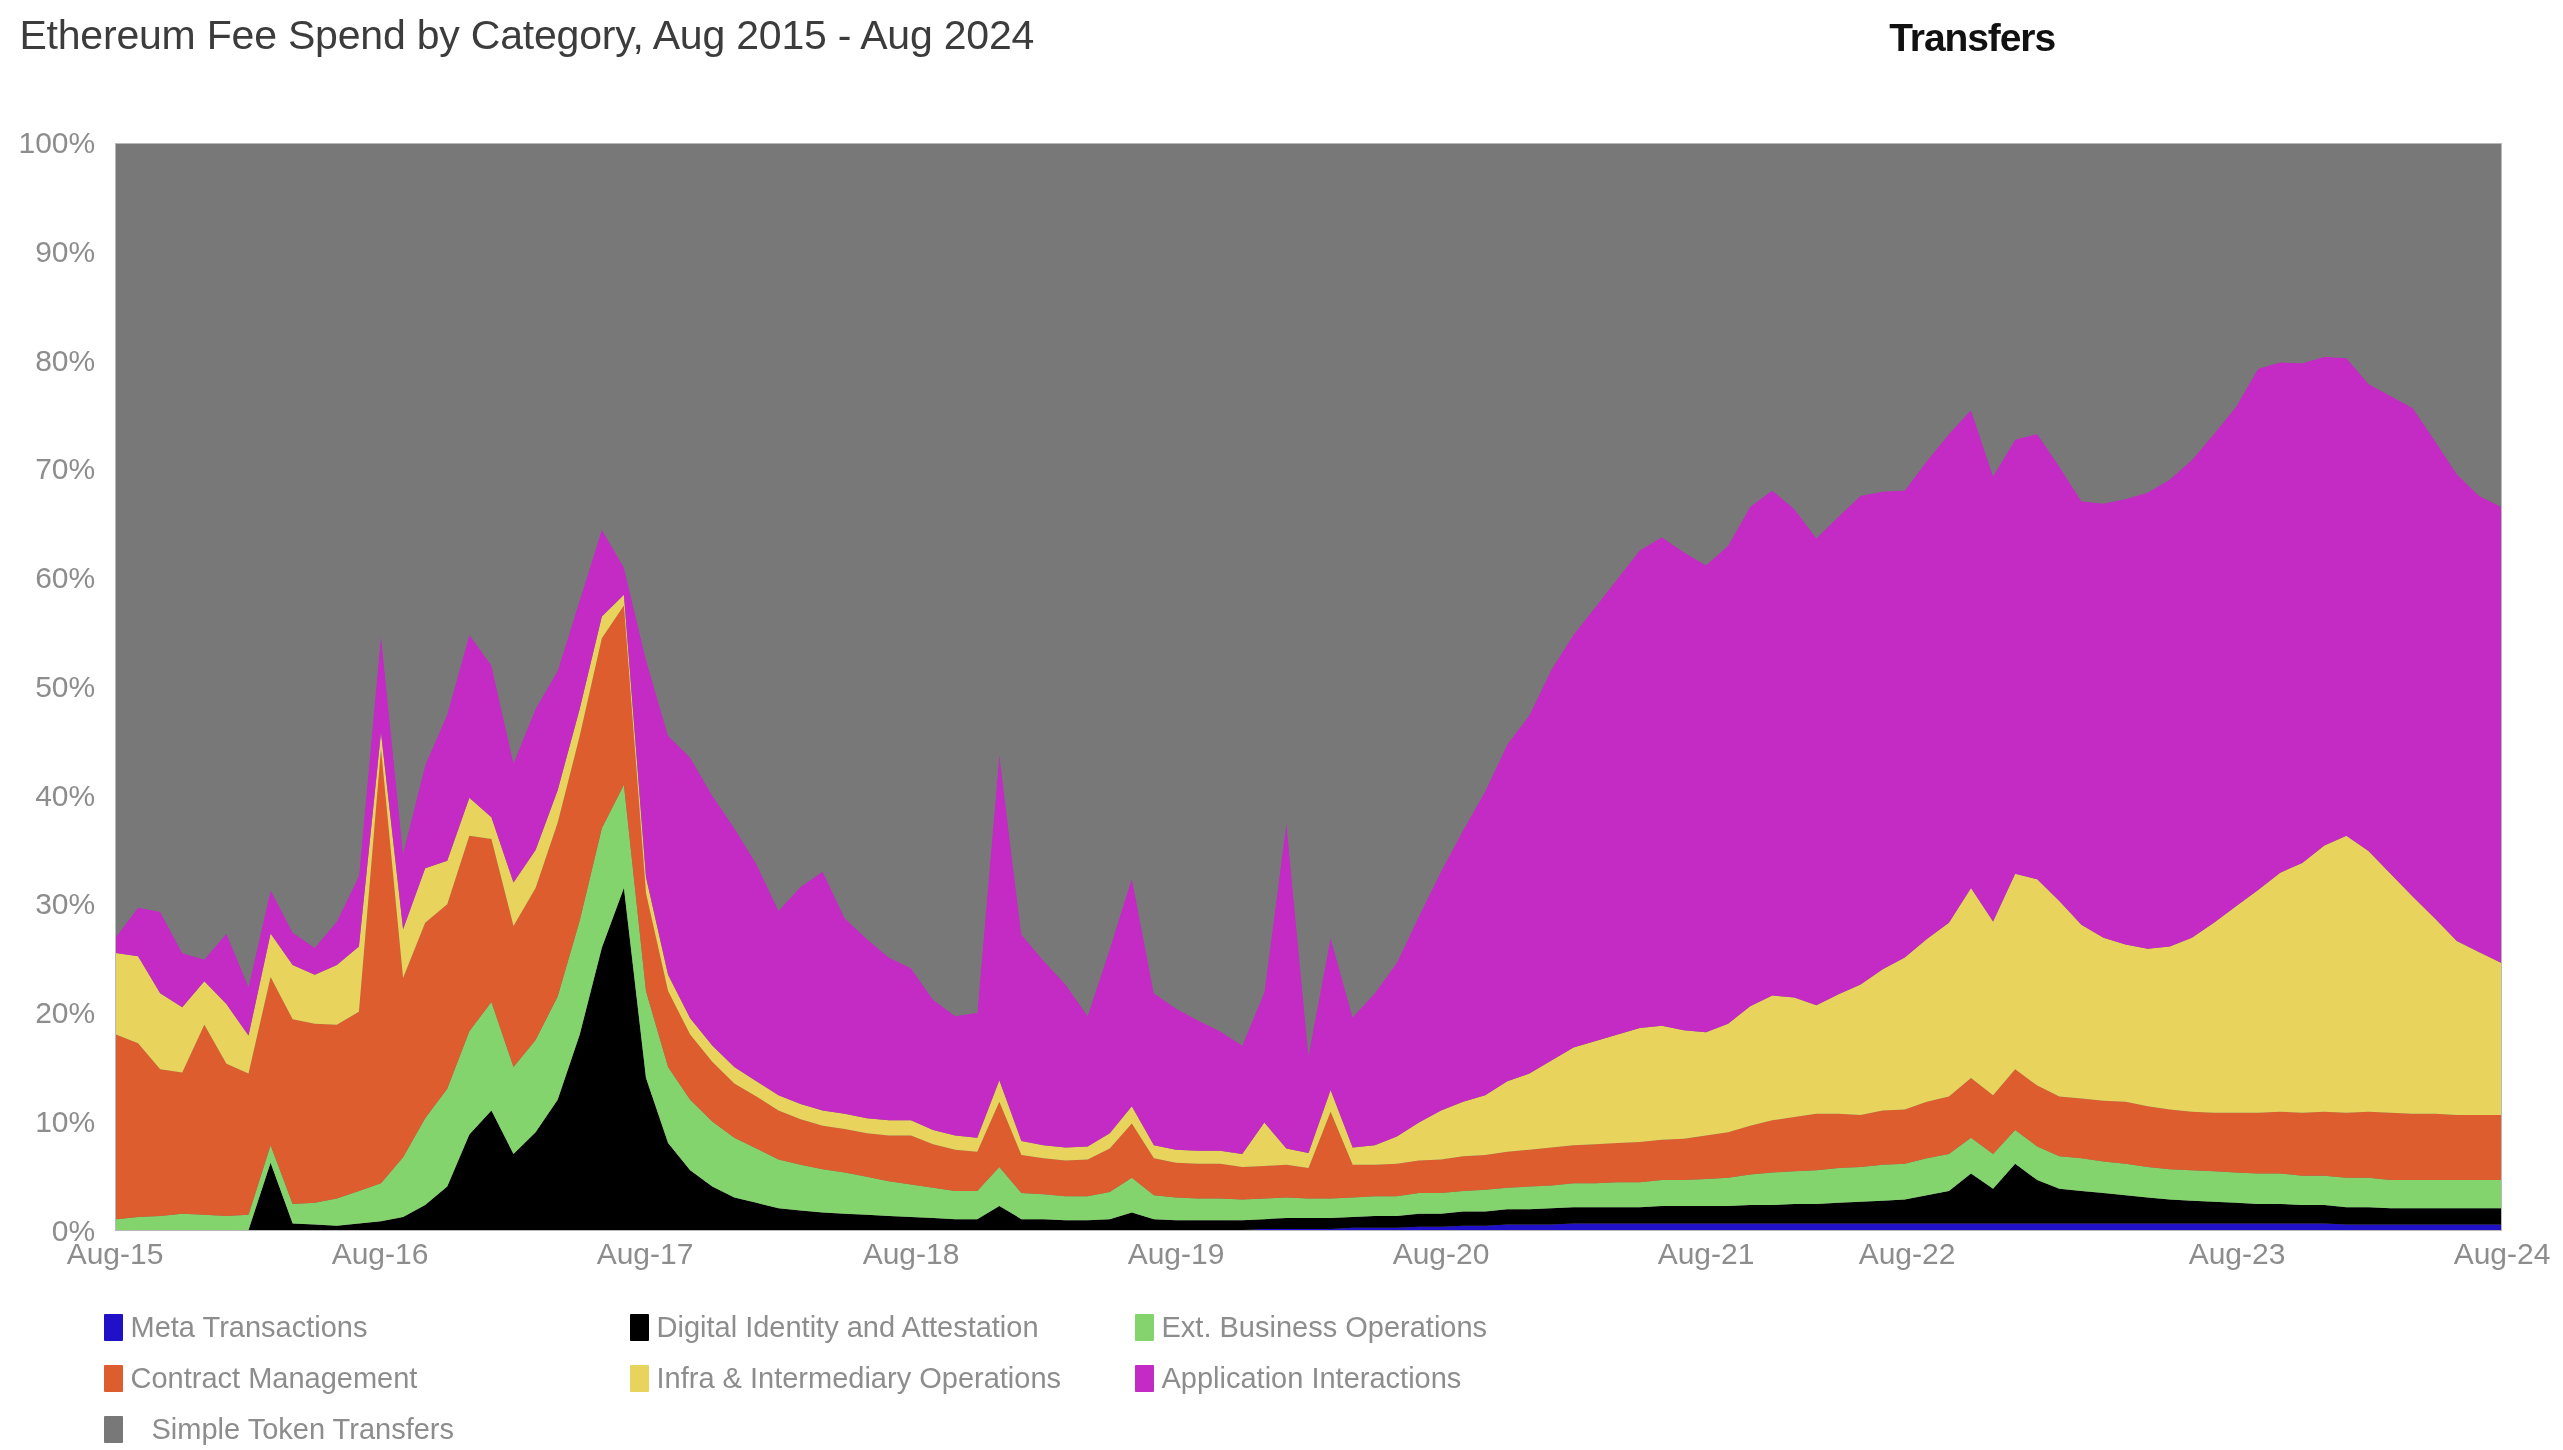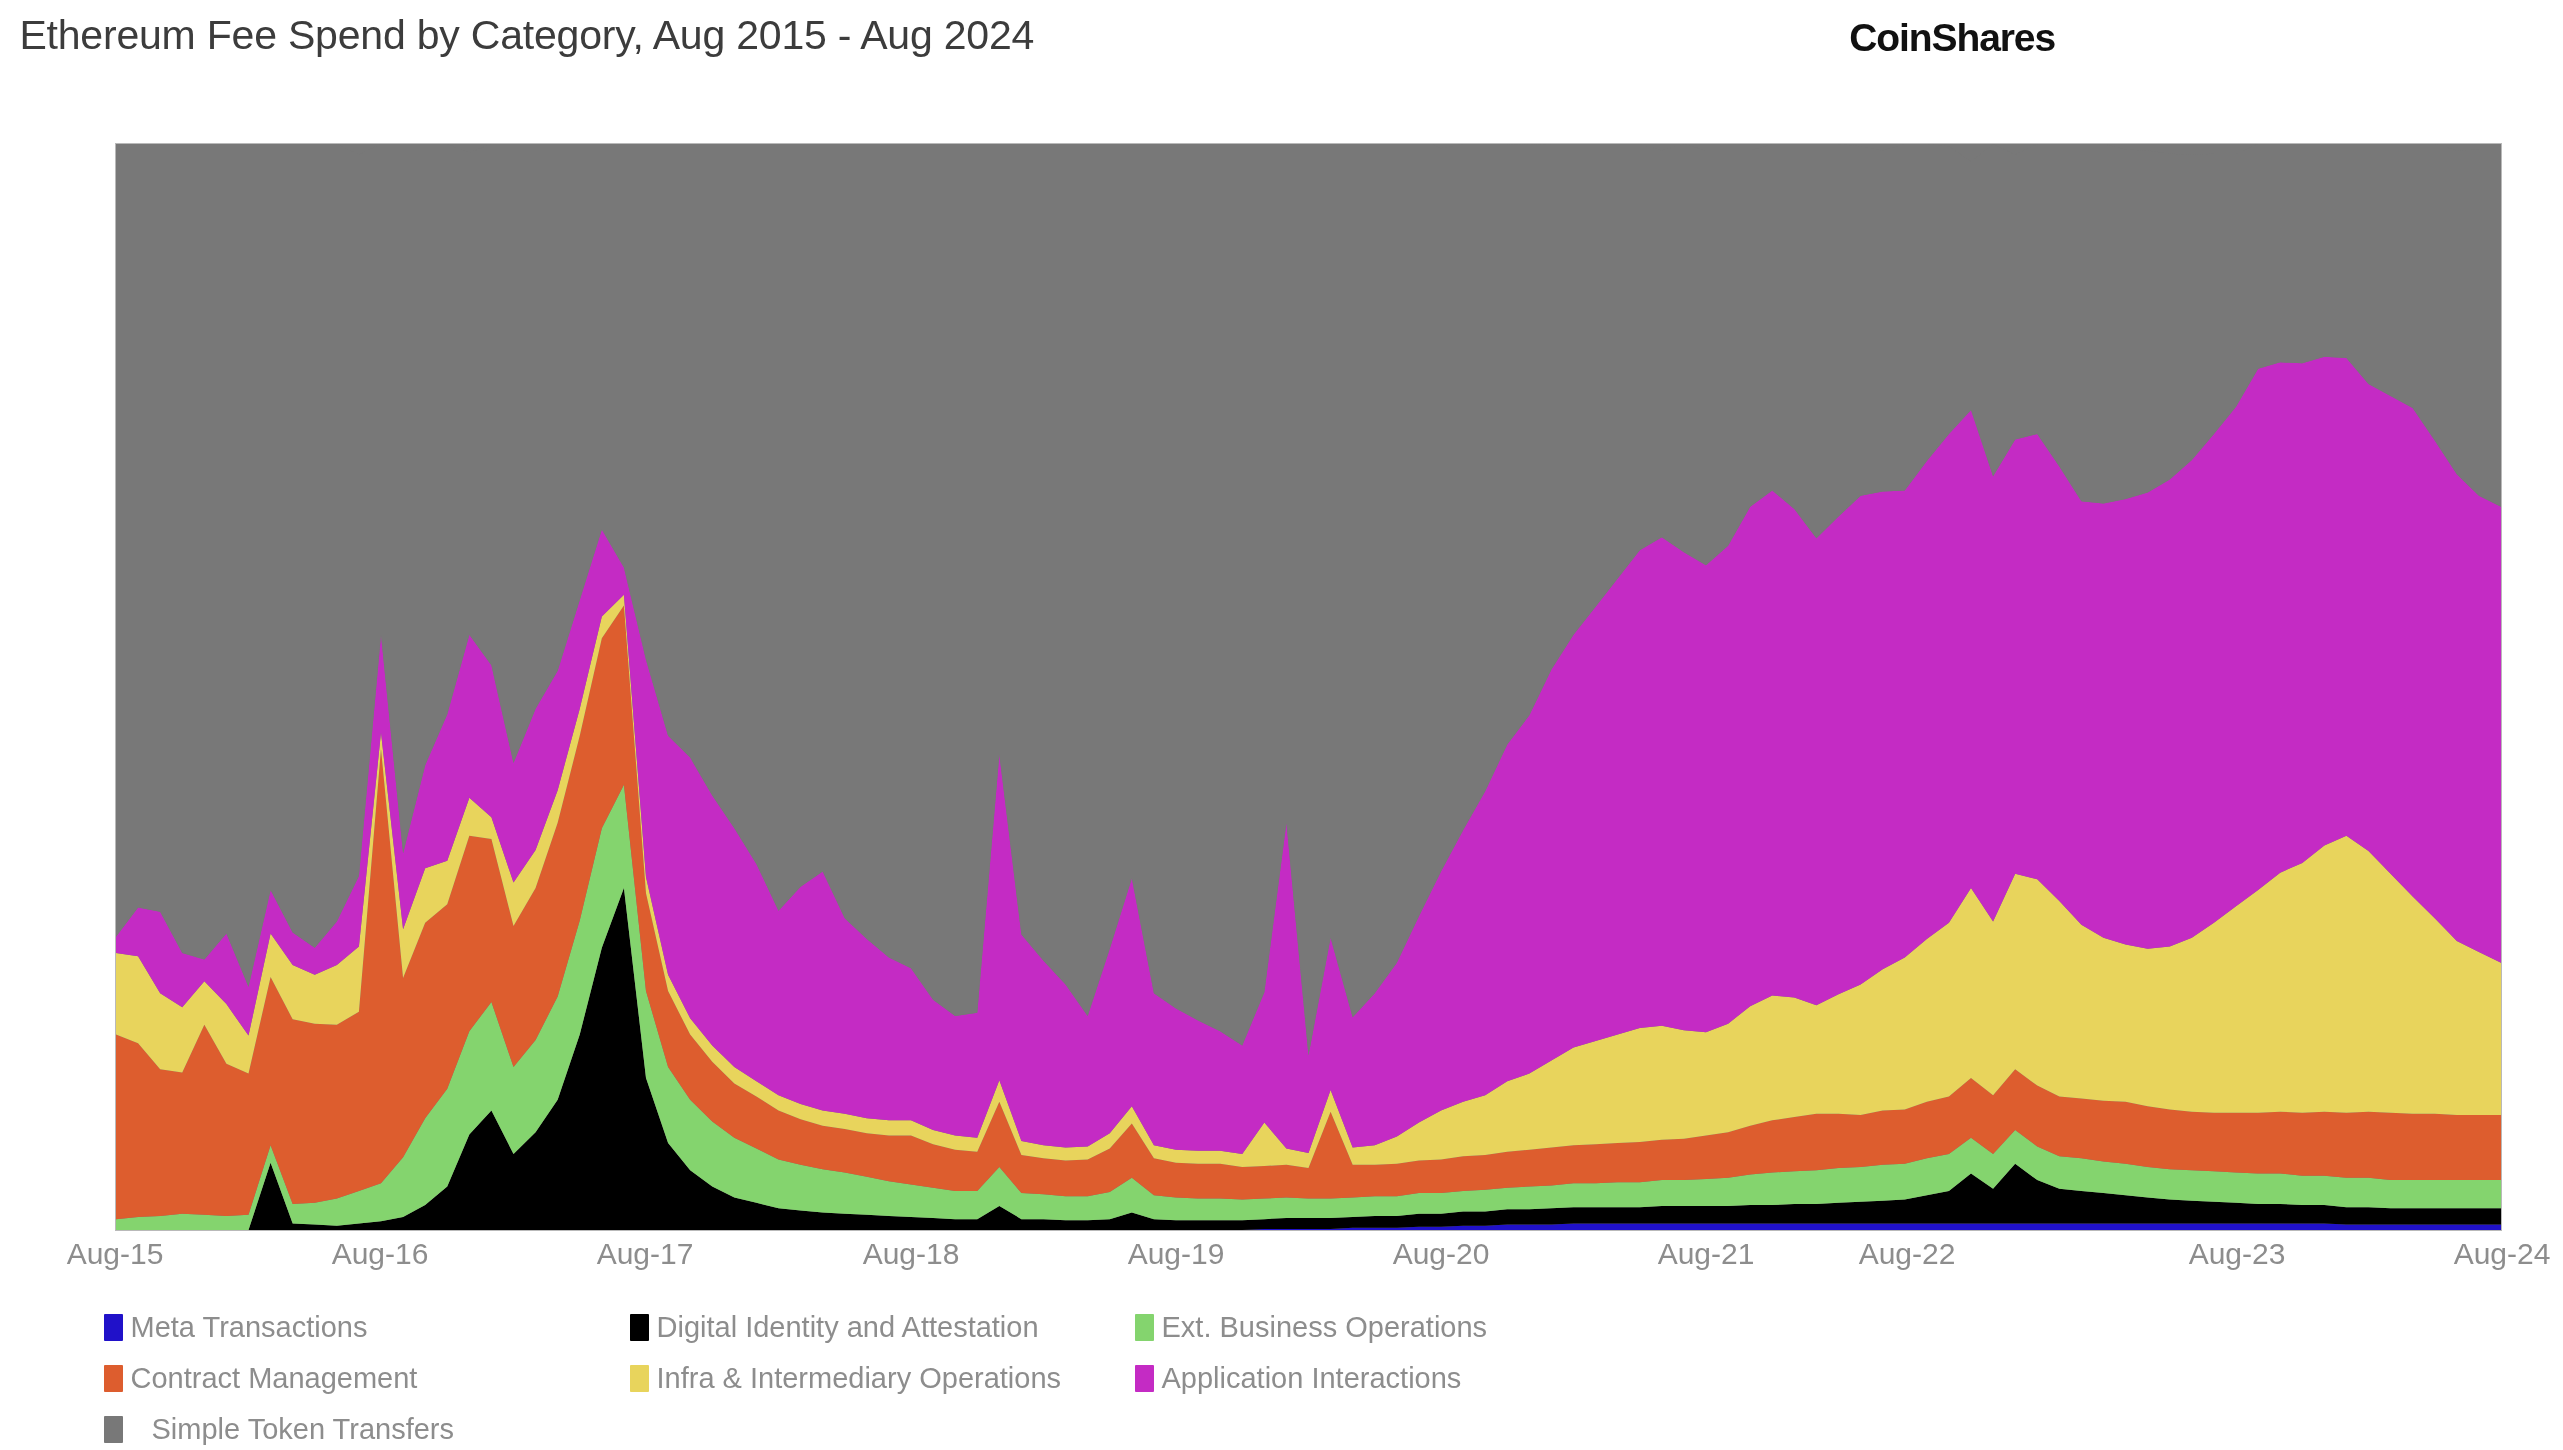--- a/index.html
+++ b/index.html
@@ -153,25 +153,38 @@
     white-space: nowrap;
   }
 </style>
 </head>
 <body>
 
 <div id="page">
 
   <div class="header">
     <div class="chart-title">Ethereum Fee Spend by Category, Aug 2015 - Aug 2024</div>
-    <div class="brand-logo">CoinShares</div>
+    <div class="brand-logo">Transfers</div>
   </div>
 
   <div class="plot-wrap">
 
+    <div class="y-axis" id="y-axis">
+        <div class="y-tick" style="top: 0px;">100%</div>
+        <div class="y-tick" style="top: 109px;">90%</div>
+        <div class="y-tick" style="top: 218px;">80%</div>
+        <div class="y-tick" style="top: 326px;">70%</div>
+        <div class="y-tick" style="top: 435px;">60%</div>
+        <div class="y-tick" style="top: 544px;">50%</div>
+        <div class="y-tick" style="top: 653px;">40%</div>
+        <div class="y-tick" style="top: 761px;">30%</div>
+        <div class="y-tick" style="top: 870px;">20%</div>
+        <div class="y-tick" style="top: 979px;">10%</div>
+        <div class="y-tick" style="top: 1088px;">0%</div>
+      </div>
 
     <div class="plot-area">
       <svg id="area-svg" viewBox="0 0 1000 600" preserveAspectRatio="none">
           <path d="M 0.000 600.000 L 9.259 600.000 L 18.519 600.000 L 27.778 600.000 L 37.037 600.000 L 46.296 600.000 L 55.556 600.000 L 64.815 600.000 L 74.074 600.000 L 83.333 600.000 L 92.593 600.000 L 101.852 600.000 L 111.111 600.000 L 120.370 600.000 L 129.630 600.000 L 138.889 600.000 L 148.148 600.000 L 157.407 600.000 L 166.667 600.000 L 175.926 600.000 L 185.185 600.000 L 194.444 600.000 L 203.704 600.000 L 212.963 600.000 L 222.222 600.000 L 231.481 600.000 L 240.741 600.000 L 250.000 600.000 L 259.259 600.000 L 268.519 600.000 L 277.778 600.000 L 287.037 600.000 L 296.296 600.000 L 305.556 600.000 L 314.815 600.000 L 324.074 600.000 L 333.333 600.000 L 342.593 600.000 L 351.852 600.000 L 361.111 600.000 L 370.370 600.000 L 379.630 600.000 L 388.889 600.000 L 398.148 600.000 L 407.407 600.000 L 416.667 600.000 L 425.926 600.000 L 435.185 600.000 L 444.444 600.000 L 453.704 600.000 L 462.963 600.000 L 472.222 600.000 L 481.481 599.400 L 490.741 599.400 L 500.000 599.400 L 509.259 599.400 L 518.519 598.800 L 527.778 598.800 L 537.037 598.800 L 546.296 598.200 L 555.556 598.200 L 564.815 597.600 L 574.074 597.600 L 583.333 597.000 L 592.593 597.000 L 601.852 597.000 L 611.111 596.400 L 620.370 596.400 L 629.630 596.400 L 638.889 596.400 L 648.148 596.400 L 657.407 596.400 L 666.667 596.400 L 675.926 596.400 L 685.185 596.400 L 694.444 596.400 L 703.704 596.400 L 712.963 596.400 L 722.222 596.400 L 731.481 596.400 L 740.741 596.400 L 750.000 596.400 L 759.259 596.400 L 768.519 596.400 L 777.778 596.400 L 787.037 596.400 L 796.296 596.400 L 805.556 596.400 L 814.815 596.400 L 824.074 596.400 L 833.333 596.400 L 842.593 596.400 L 851.852 596.400 L 861.111 596.400 L 870.370 596.400 L 879.630 596.400 L 888.889 596.400 L 898.148 596.400 L 907.407 596.400 L 916.667 596.400 L 925.926 596.400 L 935.185 597.000 L 944.444 597.000 L 953.704 597.000 L 962.963 597.000 L 972.222 597.000 L 981.481 597.000 L 990.741 597.000 L 1000.000 597.000 L 1000.000 600.000 L 990.741 600.000 L 981.481 600.000 L 972.222 600.000 L 962.963 600.000 L 953.704 600.000 L 944.444 600.000 L 935.185 600.000 L 925.926 600.000 L 916.667 600.000 L 907.407 600.000 L 898.148 600.000 L 888.889 600.000 L 879.630 600.000 L 870.370 600.000 L 861.111 600.000 L 851.852 600.000 L 842.593 600.000 L 833.333 600.000 L 824.074 600.000 L 814.815 600.000 L 805.556 600.000 L 796.296 600.000 L 787.037 600.000 L 777.778 600.000 L 768.519 600.000 L 759.259 600.000 L 750.000 600.000 L 740.741 600.000 L 731.481 600.000 L 722.222 600.000 L 712.963 600.000 L 703.704 600.000 L 694.444 600.000 L 685.185 600.000 L 675.926 600.000 L 666.667 600.000 L 657.407 600.000 L 648.148 600.000 L 638.889 600.000 L 629.630 600.000 L 620.370 600.000 L 611.111 600.000 L 601.852 600.000 L 592.593 600.000 L 583.333 600.000 L 574.074 600.000 L 564.815 600.000 L 555.556 600.000 L 546.296 600.000 L 537.037 600.000 L 527.778 600.000 L 518.519 600.000 L 509.259 600.000 L 500.000 600.000 L 490.741 600.000 L 481.481 600.000 L 472.222 600.000 L 462.963 600.000 L 453.704 600.000 L 444.444 600.000 L 435.185 600.000 L 425.926 600.000 L 416.667 600.000 L 407.407 600.000 L 398.148 600.000 L 388.889 600.000 L 379.630 600.000 L 370.370 600.000 L 361.111 600.000 L 351.852 600.000 L 342.593 600.000 L 333.333 600.000 L 324.074 600.000 L 314.815 600.000 L 305.556 600.000 L 296.296 600.000 L 287.037 600.000 L 277.778 600.000 L 268.519 600.000 L 259.259 600.000 L 250.000 600.000 L 240.741 600.000 L 231.481 600.000 L 222.222 600.000 L 212.963 600.000 L 203.704 600.000 L 194.444 600.000 L 185.185 600.000 L 175.926 600.000 L 166.667 600.000 L 157.407 600.000 L 148.148 600.000 L 138.889 600.000 L 129.630 600.000 L 120.370 600.000 L 111.111 600.000 L 101.852 600.000 L 92.593 600.000 L 83.333 600.000 L 74.074 600.000 L 64.815 600.000 L 55.556 600.000 L 46.296 600.000 L 37.037 600.000 L 27.778 600.000 L 18.519 600.000 L 9.259 600.000 L 0.000 600.000 Z" fill="#2011c9" stroke="none" shape-rendering="geometricPrecision"></path>
           <path d="M 0.000 600.000 L 9.259 600.000 L 18.519 600.000 L 27.778 600.000 L 37.037 600.000 L 46.296 600.000 L 55.556 600.000 L 64.815 562.800 L 74.074 596.400 L 83.333 597.000 L 92.593 597.600 L 101.852 596.400 L 111.111 595.200 L 120.370 592.800 L 129.630 586.200 L 138.889 576.000 L 148.148 547.200 L 157.407 534.000 L 166.667 558.000 L 175.926 546.000 L 185.185 528.000 L 194.444 492.000 L 203.704 444.000 L 212.963 411.000 L 222.222 516.000 L 231.481 552.000 L 240.741 567.000 L 250.000 576.000 L 259.259 582.000 L 268.519 585.000 L 277.778 588.000 L 287.037 589.200 L 296.296 590.400 L 305.556 591.000 L 314.815 591.600 L 324.074 592.200 L 333.333 592.800 L 342.593 593.400 L 351.852 594.000 L 361.111 594.000 L 370.370 586.800 L 379.630 594.000 L 388.889 594.000 L 398.148 594.600 L 407.407 594.600 L 416.667 594.000 L 425.926 590.400 L 435.185 594.000 L 444.444 594.600 L 453.704 594.600 L 462.963 594.600 L 472.222 594.600 L 481.481 594.000 L 490.741 593.400 L 500.000 593.400 L 509.259 593.400 L 518.519 592.800 L 527.778 592.200 L 537.037 592.200 L 546.296 591.000 L 555.556 591.000 L 564.815 589.800 L 574.074 589.800 L 583.333 588.600 L 592.593 588.600 L 601.852 588.000 L 611.111 587.400 L 620.370 587.400 L 629.630 587.400 L 638.889 587.400 L 648.148 586.800 L 657.407 586.800 L 666.667 586.800 L 675.926 586.800 L 685.185 586.200 L 694.444 586.200 L 703.704 585.600 L 712.963 585.600 L 722.222 585.000 L 731.481 584.400 L 740.741 583.800 L 750.000 583.200 L 759.259 580.800 L 768.519 578.400 L 777.778 568.800 L 787.037 577.200 L 796.296 563.400 L 805.556 572.400 L 814.815 577.200 L 824.074 578.400 L 833.333 579.600 L 842.593 580.800 L 851.852 582.000 L 861.111 583.200 L 870.370 583.800 L 879.630 584.400 L 888.889 585.000 L 898.148 585.600 L 907.407 585.600 L 916.667 586.200 L 925.926 586.200 L 935.185 587.400 L 944.444 587.400 L 953.704 588.000 L 962.963 588.000 L 972.222 588.000 L 981.481 588.000 L 990.741 588.000 L 1000.000 588.000 L 1000.000 597.000 L 990.741 597.000 L 981.481 597.000 L 972.222 597.000 L 962.963 597.000 L 953.704 597.000 L 944.444 597.000 L 935.185 597.000 L 925.926 596.400 L 916.667 596.400 L 907.407 596.400 L 898.148 596.400 L 888.889 596.400 L 879.630 596.400 L 870.370 596.400 L 861.111 596.400 L 851.852 596.400 L 842.593 596.400 L 833.333 596.400 L 824.074 596.400 L 814.815 596.400 L 805.556 596.400 L 796.296 596.400 L 787.037 596.400 L 777.778 596.400 L 768.519 596.400 L 759.259 596.400 L 750.000 596.400 L 740.741 596.400 L 731.481 596.400 L 722.222 596.400 L 712.963 596.400 L 703.704 596.400 L 694.444 596.400 L 685.185 596.400 L 675.926 596.400 L 666.667 596.400 L 657.407 596.400 L 648.148 596.400 L 638.889 596.400 L 629.630 596.400 L 620.370 596.400 L 611.111 596.400 L 601.852 597.000 L 592.593 597.000 L 583.333 597.000 L 574.074 597.600 L 564.815 597.600 L 555.556 598.200 L 546.296 598.200 L 537.037 598.800 L 527.778 598.800 L 518.519 598.800 L 509.259 599.400 L 500.000 599.400 L 490.741 599.400 L 481.481 599.400 L 472.222 600.000 L 462.963 600.000 L 453.704 600.000 L 444.444 600.000 L 435.185 600.000 L 425.926 600.000 L 416.667 600.000 L 407.407 600.000 L 398.148 600.000 L 388.889 600.000 L 379.630 600.000 L 370.370 600.000 L 361.111 600.000 L 351.852 600.000 L 342.593 600.000 L 333.333 600.000 L 324.074 600.000 L 314.815 600.000 L 305.556 600.000 L 296.296 600.000 L 287.037 600.000 L 277.778 600.000 L 268.519 600.000 L 259.259 600.000 L 250.000 600.000 L 240.741 600.000 L 231.481 600.000 L 222.222 600.000 L 212.963 600.000 L 203.704 600.000 L 194.444 600.000 L 185.185 600.000 L 175.926 600.000 L 166.667 600.000 L 157.407 600.000 L 148.148 600.000 L 138.889 600.000 L 129.630 600.000 L 120.370 600.000 L 111.111 600.000 L 101.852 600.000 L 92.593 600.000 L 83.333 600.000 L 74.074 600.000 L 64.815 600.000 L 55.556 600.000 L 46.296 600.000 L 37.037 600.000 L 27.778 600.000 L 18.519 600.000 L 9.259 600.000 L 0.000 600.000 Z" fill="#000000" stroke="none" shape-rendering="geometricPrecision"></path>
           <path d="M 0.000 594.000 L 9.259 592.800 L 18.519 592.200 L 27.778 591.000 L 37.037 591.600 L 46.296 592.200 L 55.556 591.600 L 64.815 553.200 L 74.074 585.600 L 83.333 585.000 L 92.593 582.600 L 101.852 578.400 L 111.111 574.200 L 120.370 559.800 L 129.630 538.200 L 138.889 522.000 L 148.148 490.200 L 157.407 474.000 L 166.667 510.000 L 175.926 495.000 L 185.185 471.000 L 194.444 429.000 L 203.704 378.000 L 212.963 354.000 L 222.222 468.000 L 231.481 510.000 L 240.741 528.000 L 250.000 540.000 L 259.259 549.000 L 268.519 555.000 L 277.778 561.000 L 287.037 564.000 L 296.296 566.400 L 305.556 568.200 L 314.815 570.600 L 324.074 573.000 L 333.333 574.800 L 342.593 576.600 L 351.852 578.400 L 361.111 578.400 L 370.370 565.200 L 379.630 579.600 L 388.889 580.200 L 398.148 581.400 L 407.407 581.400 L 416.667 579.000 L 425.926 571.200 L 435.185 580.800 L 444.444 582.000 L 453.704 582.600 L 462.963 582.600 L 472.222 583.200 L 481.481 582.600 L 490.741 582.000 L 500.000 582.600 L 509.259 582.600 L 518.519 582.000 L 527.778 581.400 L 537.037 581.400 L 546.296 579.600 L 555.556 579.600 L 564.815 578.400 L 574.074 577.800 L 583.333 576.600 L 592.593 576.000 L 601.852 575.400 L 611.111 574.200 L 620.370 574.200 L 629.630 573.600 L 638.889 573.600 L 648.148 572.400 L 657.407 572.400 L 666.667 571.800 L 675.926 571.200 L 685.185 569.400 L 694.444 568.200 L 703.704 567.600 L 712.963 567.000 L 722.222 565.800 L 731.481 565.200 L 740.741 564.000 L 750.000 563.400 L 759.259 560.400 L 768.519 558.000 L 777.778 549.000 L 787.037 558.000 L 796.296 544.800 L 805.556 553.800 L 814.815 559.200 L 824.074 560.400 L 833.333 562.200 L 842.593 563.400 L 851.852 565.200 L 861.111 566.400 L 870.370 567.000 L 879.630 567.600 L 888.889 568.200 L 898.148 568.800 L 907.407 568.800 L 916.667 570.000 L 925.926 570.000 L 935.185 571.200 L 944.444 571.200 L 953.704 572.400 L 962.963 572.400 L 972.222 572.400 L 981.481 572.400 L 990.741 572.400 L 1000.000 572.400 L 1000.000 588.000 L 990.741 588.000 L 981.481 588.000 L 972.222 588.000 L 962.963 588.000 L 953.704 588.000 L 944.444 587.400 L 935.185 587.400 L 925.926 586.200 L 916.667 586.200 L 907.407 585.600 L 898.148 585.600 L 888.889 585.000 L 879.630 584.400 L 870.370 583.800 L 861.111 583.200 L 851.852 582.000 L 842.593 580.800 L 833.333 579.600 L 824.074 578.400 L 814.815 577.200 L 805.556 572.400 L 796.296 563.400 L 787.037 577.200 L 777.778 568.800 L 768.519 578.400 L 759.259 580.800 L 750.000 583.200 L 740.741 583.800 L 731.481 584.400 L 722.222 585.000 L 712.963 585.600 L 703.704 585.600 L 694.444 586.200 L 685.185 586.200 L 675.926 586.800 L 666.667 586.800 L 657.407 586.800 L 648.148 586.800 L 638.889 587.400 L 629.630 587.400 L 620.370 587.400 L 611.111 587.400 L 601.852 588.000 L 592.593 588.600 L 583.333 588.600 L 574.074 589.800 L 564.815 589.800 L 555.556 591.000 L 546.296 591.000 L 537.037 592.200 L 527.778 592.200 L 518.519 592.800 L 509.259 593.400 L 500.000 593.400 L 490.741 593.400 L 481.481 594.000 L 472.222 594.600 L 462.963 594.600 L 453.704 594.600 L 444.444 594.600 L 435.185 594.000 L 425.926 590.400 L 416.667 594.000 L 407.407 594.600 L 398.148 594.600 L 388.889 594.000 L 379.630 594.000 L 370.370 586.800 L 361.111 594.000 L 351.852 594.000 L 342.593 593.400 L 333.333 592.800 L 324.074 592.200 L 314.815 591.600 L 305.556 591.000 L 296.296 590.400 L 287.037 589.200 L 277.778 588.000 L 268.519 585.000 L 259.259 582.000 L 250.000 576.000 L 240.741 567.000 L 231.481 552.000 L 222.222 516.000 L 212.963 411.000 L 203.704 444.000 L 194.444 492.000 L 185.185 528.000 L 175.926 546.000 L 166.667 558.000 L 157.407 534.000 L 148.148 547.200 L 138.889 576.000 L 129.630 586.200 L 120.370 592.800 L 111.111 595.200 L 101.852 596.400 L 92.593 597.600 L 83.333 597.000 L 74.074 596.400 L 64.815 562.800 L 55.556 600.000 L 46.296 600.000 L 37.037 600.000 L 27.778 600.000 L 18.519 600.000 L 9.259 600.000 L 0.000 600.000 Z" fill="#84d46e" stroke="none" shape-rendering="geometricPrecision"></path>
           <path d="M 0.000 492.000 L 9.259 496.800 L 18.519 511.200 L 27.778 513.000 L 37.037 486.600 L 46.296 508.200 L 55.556 513.600 L 64.815 460.200 L 74.074 483.600 L 83.333 486.000 L 92.593 486.600 L 101.852 479.400 L 111.111 334.200 L 120.370 460.800 L 129.630 430.200 L 138.889 420.000 L 148.148 382.200 L 157.407 384.000 L 166.667 432.000 L 175.926 411.000 L 185.185 375.000 L 194.444 327.000 L 203.704 273.000 L 212.963 255.000 L 222.222 414.000 L 231.481 468.000 L 240.741 492.000 L 250.000 507.000 L 259.259 519.000 L 268.519 526.200 L 277.778 534.000 L 287.037 538.800 L 296.296 542.400 L 305.556 544.200 L 314.815 546.600 L 324.074 547.800 L 333.333 547.800 L 342.593 552.600 L 351.852 555.600 L 361.111 556.800 L 370.370 529.200 L 379.630 558.600 L 388.889 560.400 L 398.148 561.600 L 407.407 561.000 L 416.667 555.000 L 425.926 541.200 L 435.185 560.400 L 444.444 562.800 L 453.704 563.400 L 462.963 563.400 L 472.222 565.200 L 481.481 564.600 L 490.741 564.000 L 500.000 565.800 L 509.259 534.600 L 518.519 564.000 L 527.778 564.000 L 537.037 563.400 L 546.296 561.600 L 555.556 561.000 L 564.815 559.200 L 574.074 558.600 L 583.333 556.800 L 592.593 555.600 L 601.852 554.400 L 611.111 553.200 L 620.370 552.600 L 629.630 552.000 L 638.889 551.400 L 648.148 550.200 L 657.407 549.600 L 666.667 547.800 L 675.926 546.000 L 685.185 542.400 L 694.444 539.400 L 703.704 537.600 L 712.963 535.800 L 722.222 535.800 L 731.481 536.400 L 740.741 534.000 L 750.000 533.400 L 759.259 529.200 L 768.519 526.200 L 777.778 516.000 L 787.037 525.600 L 796.296 511.200 L 805.556 520.200 L 814.815 526.200 L 824.074 527.400 L 833.333 528.600 L 842.593 529.200 L 851.852 531.600 L 861.111 533.400 L 870.370 534.600 L 879.630 535.200 L 888.889 535.200 L 898.148 535.200 L 907.407 534.600 L 916.667 535.200 L 925.926 534.600 L 935.185 535.200 L 944.444 534.600 L 953.704 535.200 L 962.963 535.800 L 972.222 535.800 L 981.481 536.400 L 990.741 536.400 L 1000.000 536.400 L 1000.000 572.400 L 990.741 572.400 L 981.481 572.400 L 972.222 572.400 L 962.963 572.400 L 953.704 572.400 L 944.444 571.200 L 935.185 571.200 L 925.926 570.000 L 916.667 570.000 L 907.407 568.800 L 898.148 568.800 L 888.889 568.200 L 879.630 567.600 L 870.370 567.000 L 861.111 566.400 L 851.852 565.200 L 842.593 563.400 L 833.333 562.200 L 824.074 560.400 L 814.815 559.200 L 805.556 553.800 L 796.296 544.800 L 787.037 558.000 L 777.778 549.000 L 768.519 558.000 L 759.259 560.400 L 750.000 563.400 L 740.741 564.000 L 731.481 565.200 L 722.222 565.800 L 712.963 567.000 L 703.704 567.600 L 694.444 568.200 L 685.185 569.400 L 675.926 571.200 L 666.667 571.800 L 657.407 572.400 L 648.148 572.400 L 638.889 573.600 L 629.630 573.600 L 620.370 574.200 L 611.111 574.200 L 601.852 575.400 L 592.593 576.000 L 583.333 576.600 L 574.074 577.800 L 564.815 578.400 L 555.556 579.600 L 546.296 579.600 L 537.037 581.400 L 527.778 581.400 L 518.519 582.000 L 509.259 582.600 L 500.000 582.600 L 490.741 582.000 L 481.481 582.600 L 472.222 583.200 L 462.963 582.600 L 453.704 582.600 L 444.444 582.000 L 435.185 580.800 L 425.926 571.200 L 416.667 579.000 L 407.407 581.400 L 398.148 581.400 L 388.889 580.200 L 379.630 579.600 L 370.370 565.200 L 361.111 578.400 L 351.852 578.400 L 342.593 576.600 L 333.333 574.800 L 324.074 573.000 L 314.815 570.600 L 305.556 568.200 L 296.296 566.400 L 287.037 564.000 L 277.778 561.000 L 268.519 555.000 L 259.259 549.000 L 250.000 540.000 L 240.741 528.000 L 231.481 510.000 L 222.222 468.000 L 212.963 354.000 L 203.704 378.000 L 194.444 429.000 L 185.185 471.000 L 175.926 495.000 L 166.667 510.000 L 157.407 474.000 L 148.148 490.200 L 138.889 522.000 L 129.630 538.200 L 120.370 559.800 L 111.111 574.200 L 101.852 578.400 L 92.593 582.600 L 83.333 585.000 L 74.074 585.600 L 64.815 553.200 L 55.556 591.600 L 46.296 592.200 L 37.037 591.600 L 27.778 591.000 L 18.519 592.200 L 9.259 592.800 L 0.000 594.000 Z" fill="#dd5d2e" stroke="none" shape-rendering="geometricPrecision"></path>
           <path d="M 0.000 447.000 L 9.259 448.800 L 18.519 469.200 L 27.778 477.000 L 37.037 462.600 L 46.296 475.200 L 55.556 492.600 L 64.815 436.200 L 74.074 453.600 L 83.333 459.000 L 92.593 453.600 L 101.852 443.400 L 111.111 325.200 L 120.370 433.800 L 129.630 400.200 L 138.889 396.000 L 148.148 361.200 L 157.407 372.000 L 166.667 408.000 L 175.926 390.000 L 185.185 357.000 L 194.444 312.000 L 203.704 261.000 L 212.963 249.000 L 222.222 405.000 L 231.481 459.000 L 240.741 483.000 L 250.000 498.000 L 259.259 510.000 L 268.519 517.800 L 277.778 525.600 L 287.037 530.400 L 296.296 534.000 L 305.556 535.800 L 314.815 538.200 L 324.074 539.400 L 333.333 539.400 L 342.593 544.800 L 351.852 547.800 L 361.111 549.000 L 370.370 517.200 L 379.630 550.800 L 388.889 553.200 L 398.148 554.400 L 407.407 553.800 L 416.667 546.600 L 425.926 531.600 L 435.185 553.200 L 444.444 555.600 L 453.704 556.200 L 462.963 556.200 L 472.222 558.000 L 481.481 540.600 L 490.741 555.000 L 500.000 557.400 L 509.259 522.600 L 518.519 554.400 L 527.778 553.200 L 537.037 548.400 L 546.296 540.600 L 555.556 534.000 L 564.815 529.200 L 574.074 525.600 L 583.333 517.800 L 592.593 513.600 L 601.852 506.400 L 611.111 499.200 L 620.370 495.600 L 629.630 492.000 L 638.889 488.400 L 648.148 487.200 L 657.407 489.600 L 666.667 490.800 L 675.926 486.000 L 685.185 476.400 L 694.444 470.400 L 703.704 471.600 L 712.963 475.800 L 722.222 469.800 L 731.481 464.400 L 740.741 456.000 L 750.000 449.400 L 759.259 439.200 L 768.519 430.200 L 777.778 411.000 L 787.037 429.600 L 796.296 403.200 L 805.556 406.200 L 814.815 418.200 L 824.074 431.400 L 833.333 438.600 L 842.593 442.200 L 851.852 444.600 L 861.111 443.400 L 870.370 438.600 L 879.630 430.200 L 888.889 421.200 L 898.148 412.200 L 907.407 402.600 L 916.667 397.200 L 925.926 387.600 L 935.185 382.200 L 944.444 390.600 L 953.704 403.200 L 962.963 415.800 L 972.222 427.800 L 981.481 440.400 L 990.741 446.400 L 1000.000 452.400 L 1000.000 536.400 L 990.741 536.400 L 981.481 536.400 L 972.222 535.800 L 962.963 535.800 L 953.704 535.200 L 944.444 534.600 L 935.185 535.200 L 925.926 534.600 L 916.667 535.200 L 907.407 534.600 L 898.148 535.200 L 888.889 535.200 L 879.630 535.200 L 870.370 534.600 L 861.111 533.400 L 851.852 531.600 L 842.593 529.200 L 833.333 528.600 L 824.074 527.400 L 814.815 526.200 L 805.556 520.200 L 796.296 511.200 L 787.037 525.600 L 777.778 516.000 L 768.519 526.200 L 759.259 529.200 L 750.000 533.400 L 740.741 534.000 L 731.481 536.400 L 722.222 535.800 L 712.963 535.800 L 703.704 537.600 L 694.444 539.400 L 685.185 542.400 L 675.926 546.000 L 666.667 547.800 L 657.407 549.600 L 648.148 550.200 L 638.889 551.400 L 629.630 552.000 L 620.370 552.600 L 611.111 553.200 L 601.852 554.400 L 592.593 555.600 L 583.333 556.800 L 574.074 558.600 L 564.815 559.200 L 555.556 561.000 L 546.296 561.600 L 537.037 563.400 L 527.778 564.000 L 518.519 564.000 L 509.259 534.600 L 500.000 565.800 L 490.741 564.000 L 481.481 564.600 L 472.222 565.200 L 462.963 563.400 L 453.704 563.400 L 444.444 562.800 L 435.185 560.400 L 425.926 541.200 L 416.667 555.000 L 407.407 561.000 L 398.148 561.600 L 388.889 560.400 L 379.630 558.600 L 370.370 529.200 L 361.111 556.800 L 351.852 555.600 L 342.593 552.600 L 333.333 547.800 L 324.074 547.800 L 314.815 546.600 L 305.556 544.200 L 296.296 542.400 L 287.037 538.800 L 277.778 534.000 L 268.519 526.200 L 259.259 519.000 L 250.000 507.000 L 240.741 492.000 L 231.481 468.000 L 222.222 414.000 L 212.963 255.000 L 203.704 273.000 L 194.444 327.000 L 185.185 375.000 L 175.926 411.000 L 166.667 432.000 L 157.407 384.000 L 148.148 382.200 L 138.889 420.000 L 129.630 430.200 L 120.370 460.800 L 111.111 334.200 L 101.852 479.400 L 92.593 486.600 L 83.333 486.000 L 74.074 483.600 L 64.815 460.200 L 55.556 513.600 L 46.296 508.200 L 37.037 486.600 L 27.778 513.000 L 18.519 511.200 L 9.259 496.800 L 0.000 492.000 Z" fill="#e8d45c" stroke="none" shape-rendering="geometricPrecision"></path>
           <path d="M 0.000 438.000 L 9.259 421.800 L 18.519 424.200 L 27.778 447.000 L 37.037 450.600 L 46.296 436.200 L 55.556 465.600 L 64.815 412.200 L 74.074 435.600 L 83.333 444.000 L 92.593 429.600 L 101.852 404.400 L 111.111 271.200 L 120.370 391.800 L 129.630 343.200 L 138.889 315.000 L 148.148 271.200 L 157.407 288.000 L 166.667 342.000 L 175.926 312.000 L 185.185 291.000 L 194.444 252.000 L 203.704 213.000 L 212.963 234.000 L 222.222 285.000 L 231.481 327.000 L 240.741 339.000 L 250.000 360.000 L 259.259 378.000 L 268.519 397.800 L 277.778 423.600 L 287.037 410.400 L 296.296 402.000 L 305.556 427.800 L 314.815 439.200 L 324.074 449.400 L 333.333 455.400 L 342.593 472.800 L 351.852 481.800 L 361.111 480.000 L 370.370 337.200 L 379.630 436.800 L 388.889 451.200 L 398.148 464.400 L 407.407 481.800 L 416.667 444.600 L 425.926 405.600 L 435.185 469.200 L 444.444 477.600 L 453.704 484.200 L 462.963 490.200 L 472.222 498.000 L 481.481 468.600 L 490.741 375.000 L 500.000 503.400 L 509.259 438.600 L 518.519 482.400 L 527.778 469.200 L 537.037 452.400 L 546.296 426.600 L 555.556 402.000 L 564.815 379.200 L 574.074 357.600 L 583.333 331.800 L 592.593 315.600 L 601.852 290.400 L 611.111 271.200 L 620.370 255.600 L 629.630 240.000 L 638.889 224.400 L 648.148 217.200 L 657.407 225.600 L 666.667 232.800 L 675.926 222.000 L 685.185 200.400 L 694.444 191.400 L 703.704 201.600 L 712.963 217.800 L 722.222 205.800 L 731.481 194.400 L 740.741 192.000 L 750.000 191.400 L 759.259 175.200 L 768.519 160.200 L 777.778 147.000 L 787.037 183.600 L 796.296 163.200 L 805.556 160.200 L 814.815 178.200 L 824.074 197.400 L 833.333 198.600 L 842.593 196.200 L 851.852 192.600 L 861.111 185.400 L 870.370 174.600 L 879.630 160.200 L 888.889 145.200 L 898.148 124.200 L 907.407 120.600 L 916.667 121.200 L 925.926 117.600 L 935.185 118.200 L 944.444 132.600 L 953.704 139.200 L 962.963 145.800 L 972.222 163.800 L 981.481 182.400 L 990.741 194.400 L 1000.000 200.400 L 1000.000 452.400 L 990.741 446.400 L 981.481 440.400 L 972.222 427.800 L 962.963 415.800 L 953.704 403.200 L 944.444 390.600 L 935.185 382.200 L 925.926 387.600 L 916.667 397.200 L 907.407 402.600 L 898.148 412.200 L 888.889 421.200 L 879.630 430.200 L 870.370 438.600 L 861.111 443.400 L 851.852 444.600 L 842.593 442.200 L 833.333 438.600 L 824.074 431.400 L 814.815 418.200 L 805.556 406.200 L 796.296 403.200 L 787.037 429.600 L 777.778 411.000 L 768.519 430.200 L 759.259 439.200 L 750.000 449.400 L 740.741 456.000 L 731.481 464.400 L 722.222 469.800 L 712.963 475.800 L 703.704 471.600 L 694.444 470.400 L 685.185 476.400 L 675.926 486.000 L 666.667 490.800 L 657.407 489.600 L 648.148 487.200 L 638.889 488.400 L 629.630 492.000 L 620.370 495.600 L 611.111 499.200 L 601.852 506.400 L 592.593 513.600 L 583.333 517.800 L 574.074 525.600 L 564.815 529.200 L 555.556 534.000 L 546.296 540.600 L 537.037 548.400 L 527.778 553.200 L 518.519 554.400 L 509.259 522.600 L 500.000 557.400 L 490.741 555.000 L 481.481 540.600 L 472.222 558.000 L 462.963 556.200 L 453.704 556.200 L 444.444 555.600 L 435.185 553.200 L 425.926 531.600 L 416.667 546.600 L 407.407 553.800 L 398.148 554.400 L 388.889 553.200 L 379.630 550.800 L 370.370 517.200 L 361.111 549.000 L 351.852 547.800 L 342.593 544.800 L 333.333 539.400 L 324.074 539.400 L 314.815 538.200 L 305.556 535.800 L 296.296 534.000 L 287.037 530.400 L 277.778 525.600 L 268.519 517.800 L 259.259 510.000 L 250.000 498.000 L 240.741 483.000 L 231.481 459.000 L 222.222 405.000 L 212.963 249.000 L 203.704 261.000 L 194.444 312.000 L 185.185 357.000 L 175.926 390.000 L 166.667 408.000 L 157.407 372.000 L 148.148 361.200 L 138.889 396.000 L 129.630 400.200 L 120.370 433.800 L 111.111 325.200 L 101.852 443.400 L 92.593 453.600 L 83.333 459.000 L 74.074 453.600 L 64.815 436.200 L 55.556 492.600 L 46.296 475.200 L 37.037 462.600 L 27.778 477.000 L 18.519 469.200 L 9.259 448.800 L 0.000 447.000 Z" fill="#c42bc4" stroke="none" shape-rendering="geometricPrecision"></path>
           <path d="M 0.000 0.000 L 9.259 0.000 L 18.519 0.000 L 27.778 0.000 L 37.037 0.000 L 46.296 0.000 L 55.556 0.000 L 64.815 0.000 L 74.074 0.000 L 83.333 0.000 L 92.593 0.000 L 101.852 6.000 L 111.111 0.000 L 120.370 0.000 L 129.630 0.000 L 138.889 0.000 L 148.148 4.800 L 157.407 0.000 L 166.667 0.000 L 175.926 0.000 L 185.185 0.000 L 194.444 0.000 L 203.704 0.000 L 212.963 0.000 L 222.222 0.000 L 231.481 0.000 L 240.741 0.000 L 250.000 0.000 L 259.259 0.000 L 268.519 0.000 L 277.778 0.000 L 287.037 0.000 L 296.296 0.000 L 305.556 0.000 L 314.815 0.000 L 324.074 0.000 L 333.333 0.000 L 342.593 0.000 L 351.852 0.000 L 361.111 0.000 L 370.370 0.000 L 379.630 0.000 L 388.889 0.000 L 398.148 0.000 L 407.407 0.000 L 416.667 0.000 L 425.926 0.000 L 435.185 0.000 L 444.444 0.000 L 453.704 0.000 L 462.963 0.000 L 472.222 0.000 L 481.481 0.000 L 490.741 0.000 L 500.000 -6.000 L 509.259 -3.000 L 518.519 -6.000 L 527.778 -6.000 L 537.037 0.000 L 546.296 -3.000 L 555.556 2.400 L 564.815 0.000 L 574.074 0.000 L 583.333 0.000 L 592.593 0.600 L 601.852 0.000 L 611.111 0.000 L 620.370 0.000 L 629.630 0.000 L 638.889 0.000 L 648.148 3.600 L 657.407 0.000 L 666.667 3.600 L 675.926 3.600 L 685.185 3.600 L 694.444 0.000 L 703.704 0.000 L 712.963 0.000 L 722.222 0.000 L 731.481 1.200 L 740.741 3.600 L 750.000 0.000 L 759.259 0.000 L 768.519 1.200 L 777.778 9.600 L 787.037 0.000 L 796.296 6.000 L 805.556 0.000 L 814.815 0.000 L 824.074 -0.600 L 833.333 0.000 L 842.593 3.000 L 851.852 3.600 L 861.111 5.400 L 870.370 6.000 L 879.630 5.400 L 888.889 5.400 L 898.148 0.000 L 907.407 -7.800 L 916.667 -12.000 L 925.926 -12.600 L 935.185 -12.000 L 944.444 -9.000 L 953.704 -9.000 L 962.963 -9.000 L 972.222 0.000 L 981.481 3.600 L 990.741 3.000 L 1000.000 3.000 L 1000.000 200.400 L 990.741 194.400 L 981.481 182.400 L 972.222 163.800 L 962.963 145.800 L 953.704 139.200 L 944.444 132.600 L 935.185 118.200 L 925.926 117.600 L 916.667 121.200 L 907.407 120.600 L 898.148 124.200 L 888.889 145.200 L 879.630 160.200 L 870.370 174.600 L 861.111 185.400 L 851.852 192.600 L 842.593 196.200 L 833.333 198.600 L 824.074 197.400 L 814.815 178.200 L 805.556 160.200 L 796.296 163.200 L 787.037 183.600 L 777.778 147.000 L 768.519 160.200 L 759.259 175.200 L 750.000 191.400 L 740.741 192.000 L 731.481 194.400 L 722.222 205.800 L 712.963 217.800 L 703.704 201.600 L 694.444 191.400 L 685.185 200.400 L 675.926 222.000 L 666.667 232.800 L 657.407 225.600 L 648.148 217.200 L 638.889 224.400 L 629.630 240.000 L 620.370 255.600 L 611.111 271.200 L 601.852 290.400 L 592.593 315.600 L 583.333 331.800 L 574.074 357.600 L 564.815 379.200 L 555.556 402.000 L 546.296 426.600 L 537.037 452.400 L 527.778 469.200 L 518.519 482.400 L 509.259 438.600 L 500.000 503.400 L 490.741 375.000 L 481.481 468.600 L 472.222 498.000 L 462.963 490.200 L 453.704 484.200 L 444.444 477.600 L 435.185 469.200 L 425.926 405.600 L 416.667 444.600 L 407.407 481.800 L 398.148 464.400 L 388.889 451.200 L 379.630 436.800 L 370.370 337.200 L 361.111 480.000 L 351.852 481.800 L 342.593 472.800 L 333.333 455.400 L 324.074 449.400 L 314.815 439.200 L 305.556 427.800 L 296.296 402.000 L 287.037 410.400 L 277.778 423.600 L 268.519 397.800 L 259.259 378.000 L 250.000 360.000 L 240.741 339.000 L 231.481 327.000 L 222.222 285.000 L 212.963 234.000 L 203.704 213.000 L 194.444 252.000 L 185.185 291.000 L 175.926 312.000 L 166.667 342.000 L 157.407 288.000 L 148.148 271.200 L 138.889 315.000 L 129.630 343.200 L 120.370 391.800 L 111.111 271.200 L 101.852 404.400 L 92.593 429.600 L 83.333 444.000 L 74.074 435.600 L 64.815 412.200 L 55.556 465.600 L 46.296 436.200 L 37.037 450.600 L 27.778 447.000 L 18.519 424.200 L 9.259 421.800 L 0.000 438.000 Z" fill="#787878" stroke="none" shape-rendering="geometricPrecision"></path>

